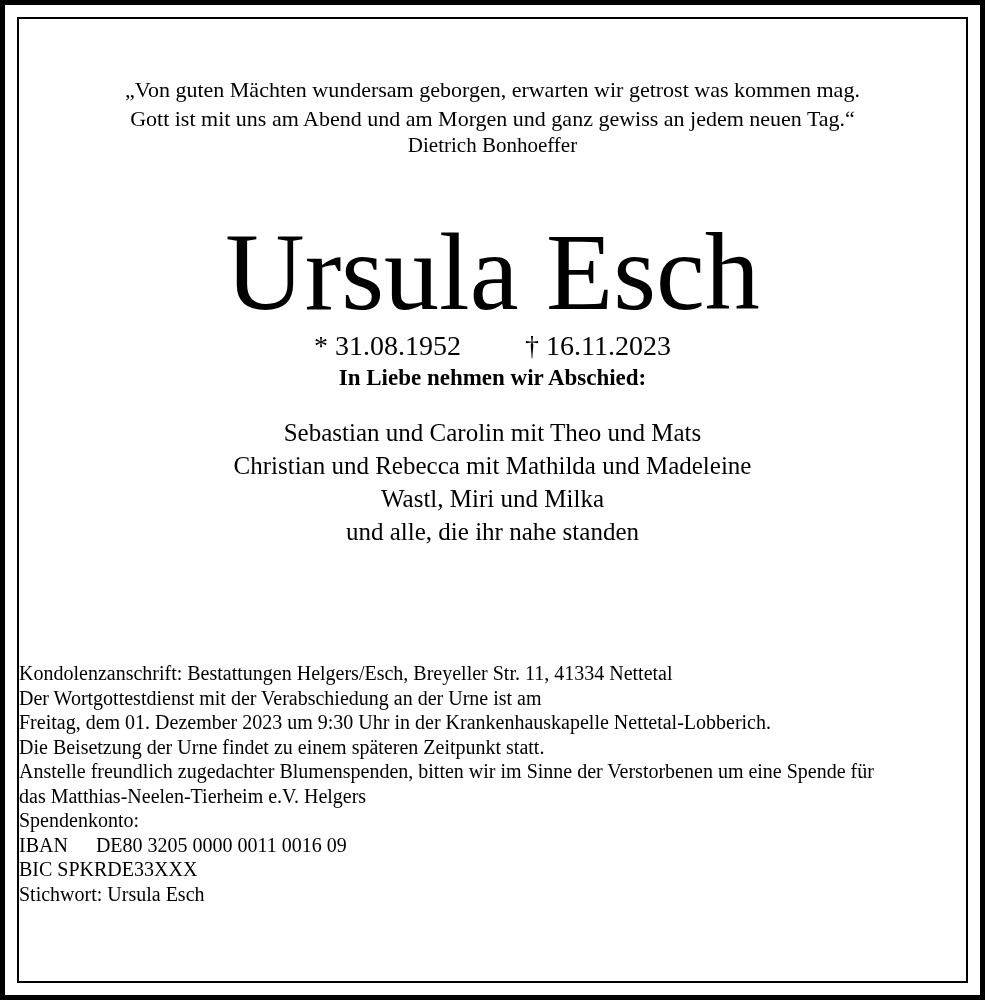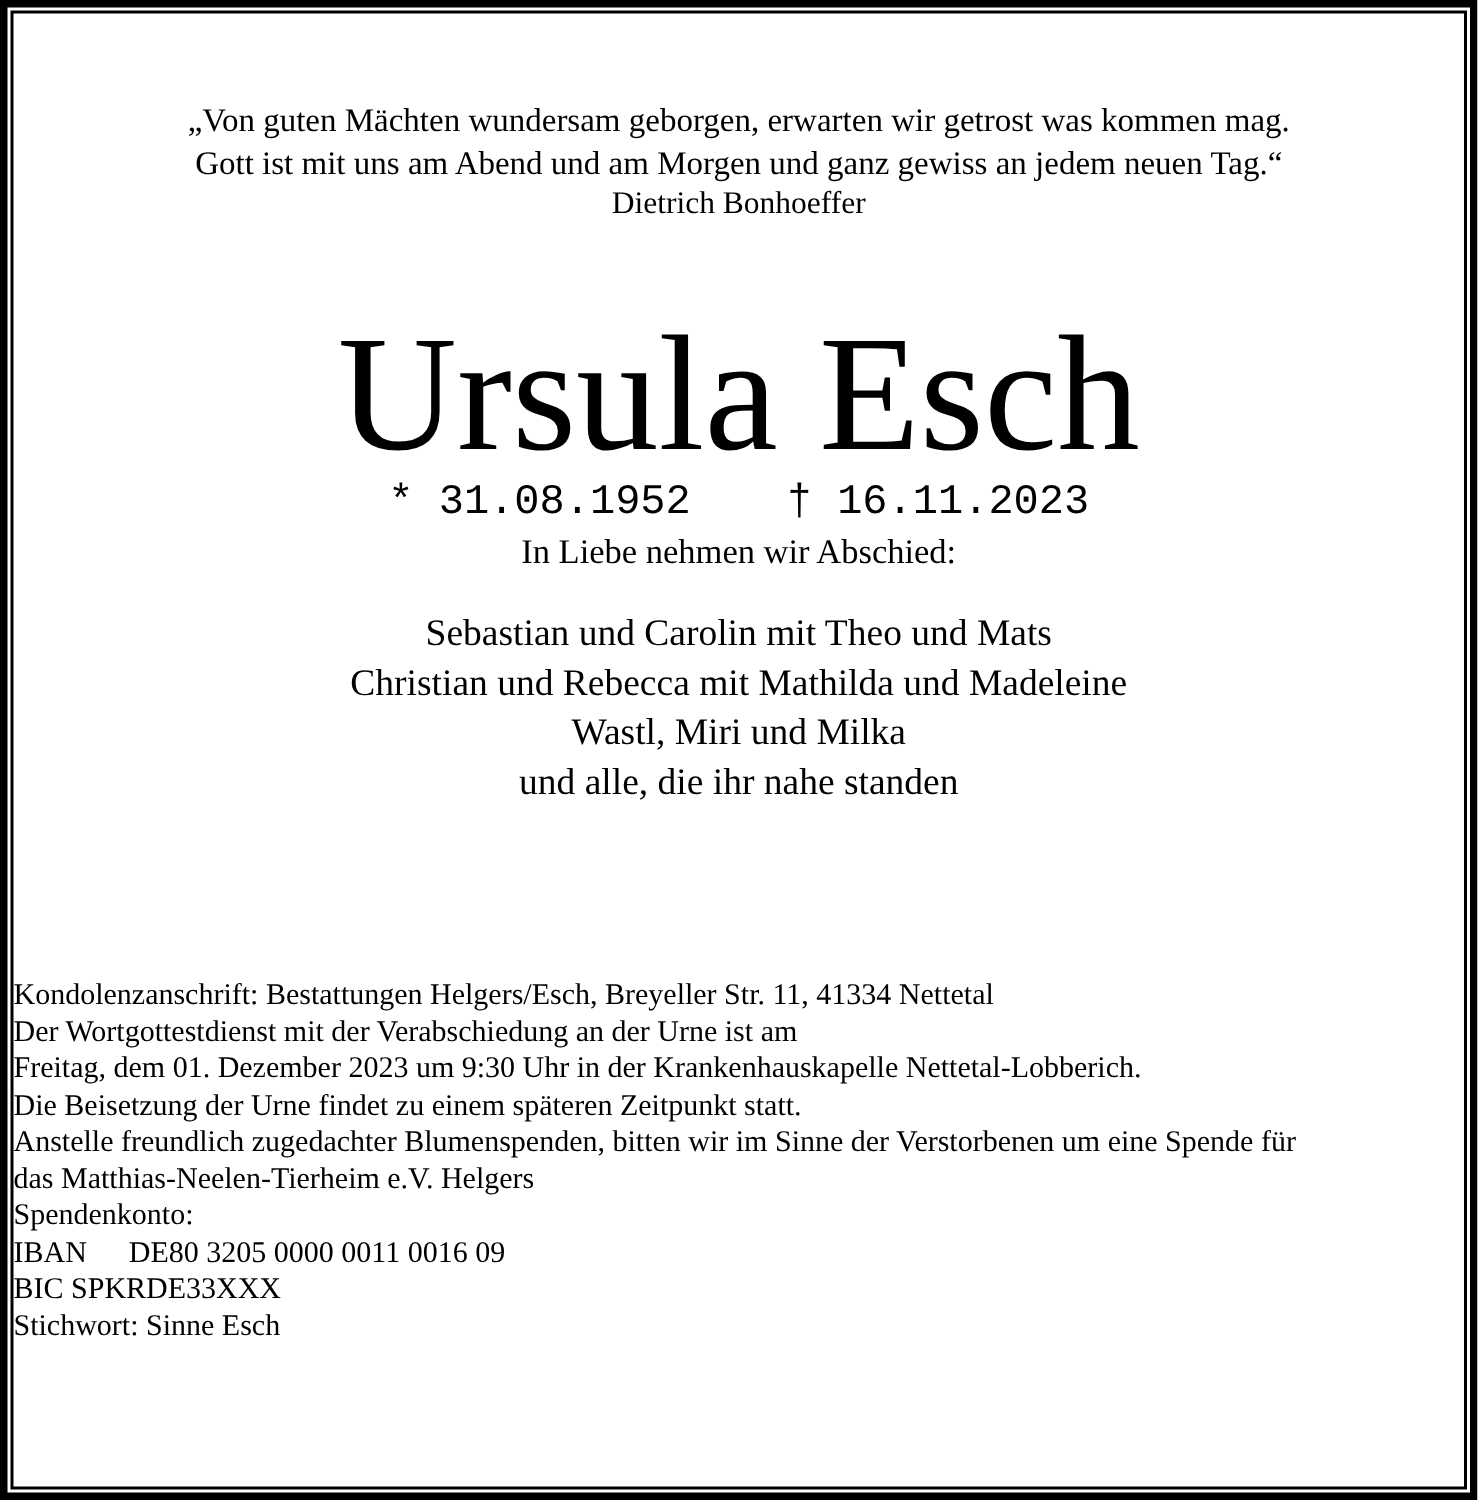--- a/index.html
+++ b/index.html
@@ -6,21 +6,21 @@
     margin: 0;
     padding: 0;
     background: #ffffff;
   }
   .page {
     width: 985px;
     height: 1000px;
     box-sizing: border-box;
     background: #ffffff;
     border: 5px solid #000000;
-    padding: 2px;
+    padding: 12px;
     font-family: "Liberation Serif", "DejaVu Serif", serif;
     color: #000000;
   }
   .frame {
     box-sizing: border-box;
     width: 100%;
     height: 100%;
     border: 2px solid #000000;
     overflow: hidden;
   }
@@ -48,28 +48,28 @@
     white-space: nowrap;
   }
 
   .dates {
     margin-top: 2px;
     display: flex;
     justify-content: center;
     gap: 64px;
     font-size: 28px;
     line-height: 34px;
-    font-family: Liberation Mono, monospace;
   }
 
   .intro {
     margin-top: 80px;
     text-align: center;
     font-size: 23px;
     line-height: 30px;
+    font-weight: bold;
   }
 
   .mourners {
     margin-top: 23px;
     text-align: center;
     font-size: 25px;
     line-height: 33px;
   }
 
   .details {
@@ -113,17 +113,17 @@
       <p>Der Wortgottestdienst mit der Verabschiedung an der Urne ist am</p>
       <p>Freitag, dem 01. Dezember 2023 um 9:30 Uhr in der Krankenhauskapelle Nettetal-Lobberich.</p>
       <p>Die Beisetzung der Urne findet zu einem späteren Zeitpunkt statt.</p>
       <p>Anstelle freundlich zugedachter Blumenspenden, bitten wir im Sinne der Verstorbenen um eine Spende für</p>
       <p>das Matthias-Neelen-Tierheim e.V. Helgers</p>
       <p>Spendenkonto:</p>
       <p class="iban-line">
         <span>IBAN</span><span class="iban-num">DE80 3205 0000 0011 0016 09</span>
       </p>
       <p>BIC SPKRDE33XXX</p>
-      <p>Stichwort: Sinne Esch</p>
+      <p>Stichwort: Ursula Esch</p>
     </div>
 
   </div>
 </div>
 
 </body></html>

